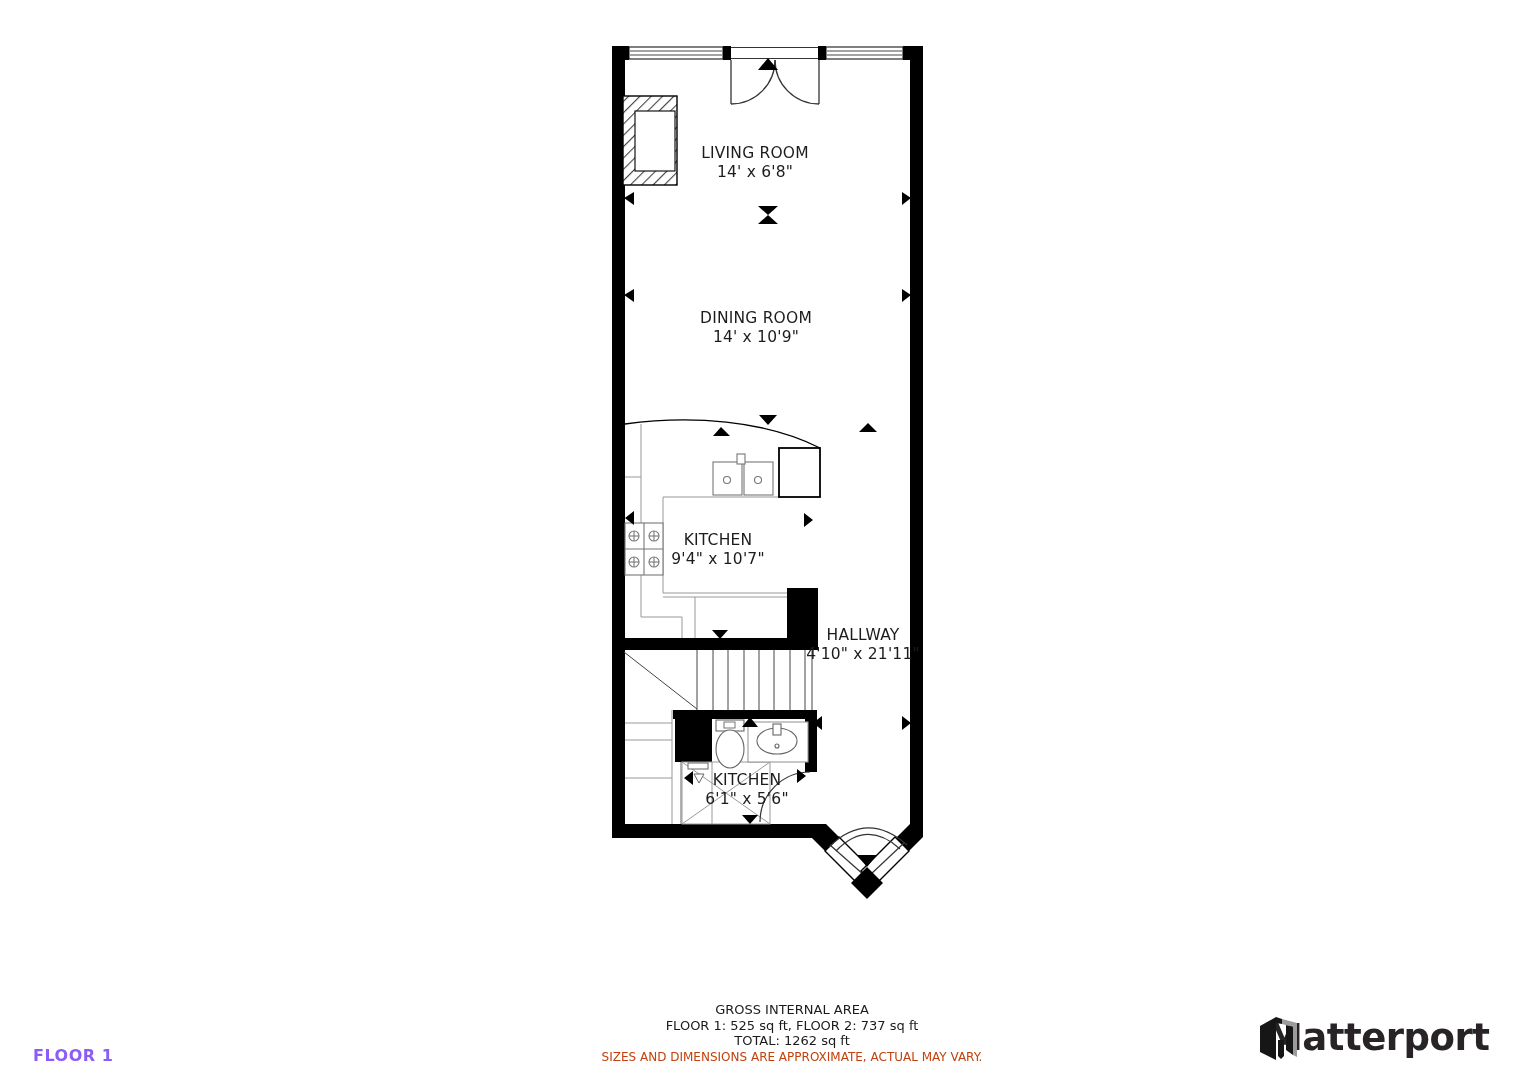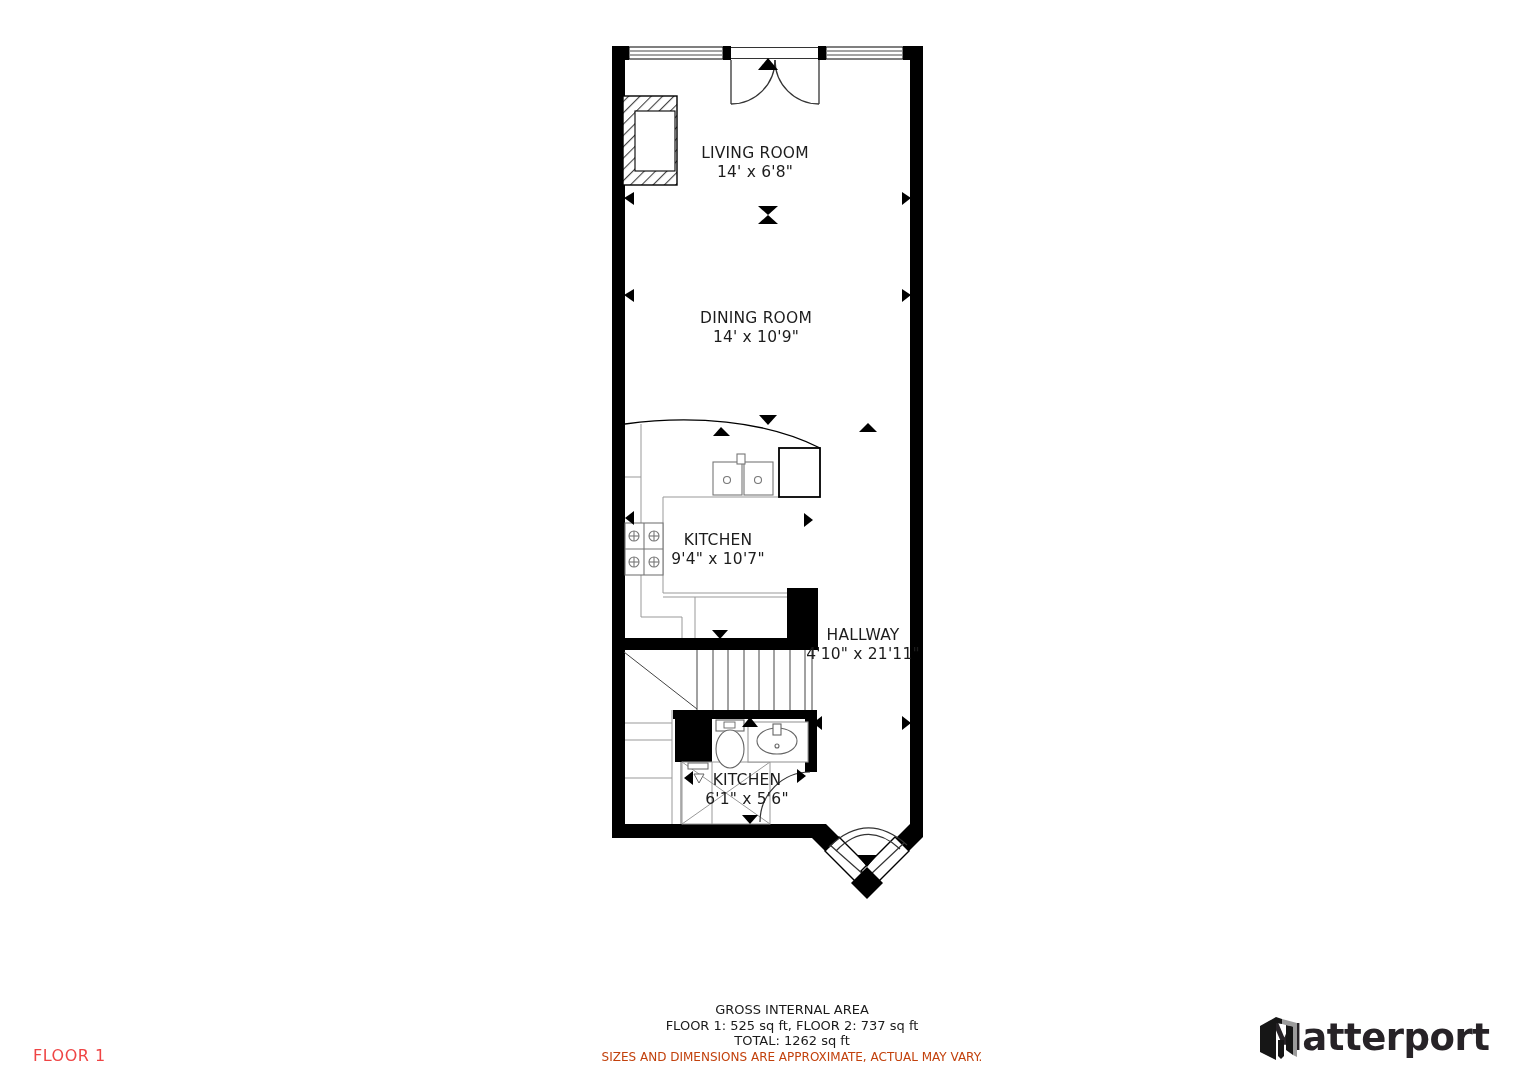--- a/index.html
+++ b/index.html
@@ -9,21 +9,21 @@
   .room-label{position:absolute;transform:translateX(-50%);text-align:center;
               font-size:15.5px;line-height:19px;color:#1c1c1c;white-space:nowrap;letter-spacing:.2px;}
   .lbl-living{left:755px;top:144px;}
   .lbl-dining{left:756px;top:309px;}
   .lbl-kitchen{left:718px;top:531px;}
   .lbl-hallway{left:863px;top:626px;}
   .lbl-bathroom{left:747px;top:771px;}
   .footer{position:absolute;left:792px;top:1002px;transform:translateX(-50%);
           text-align:center;font-size:13px;line-height:15.5px;color:#1b1b1b;white-space:nowrap;}
   .footer .disclaimer{color:#c2410c;font-size:12px;margin-top:1px;}
-  .floor-label{position:absolute;left:33px;top:1046px;font-size:16px;color:#ef4444;letter-spacing:.5px;}
+  .floor-label{position:absolute;left:33px;top:1046px;font-size:16px;color:#8b5cf6;letter-spacing:.5px;font-weight:bold;}
   .brand{position:absolute;left:1256px;top:1014px;display:flex;align-items:center;}
   .brand .logo-text{font-size:37px;font-weight:700;color:#272327;letter-spacing:-0.5px;
                     margin-left:10px;line-height:48px;}
 </style>
 </head>
 <body>
 
 <div class="canvas">
 
   <svg width="1527" height="1080" viewBox="0 0 1527 1080">

